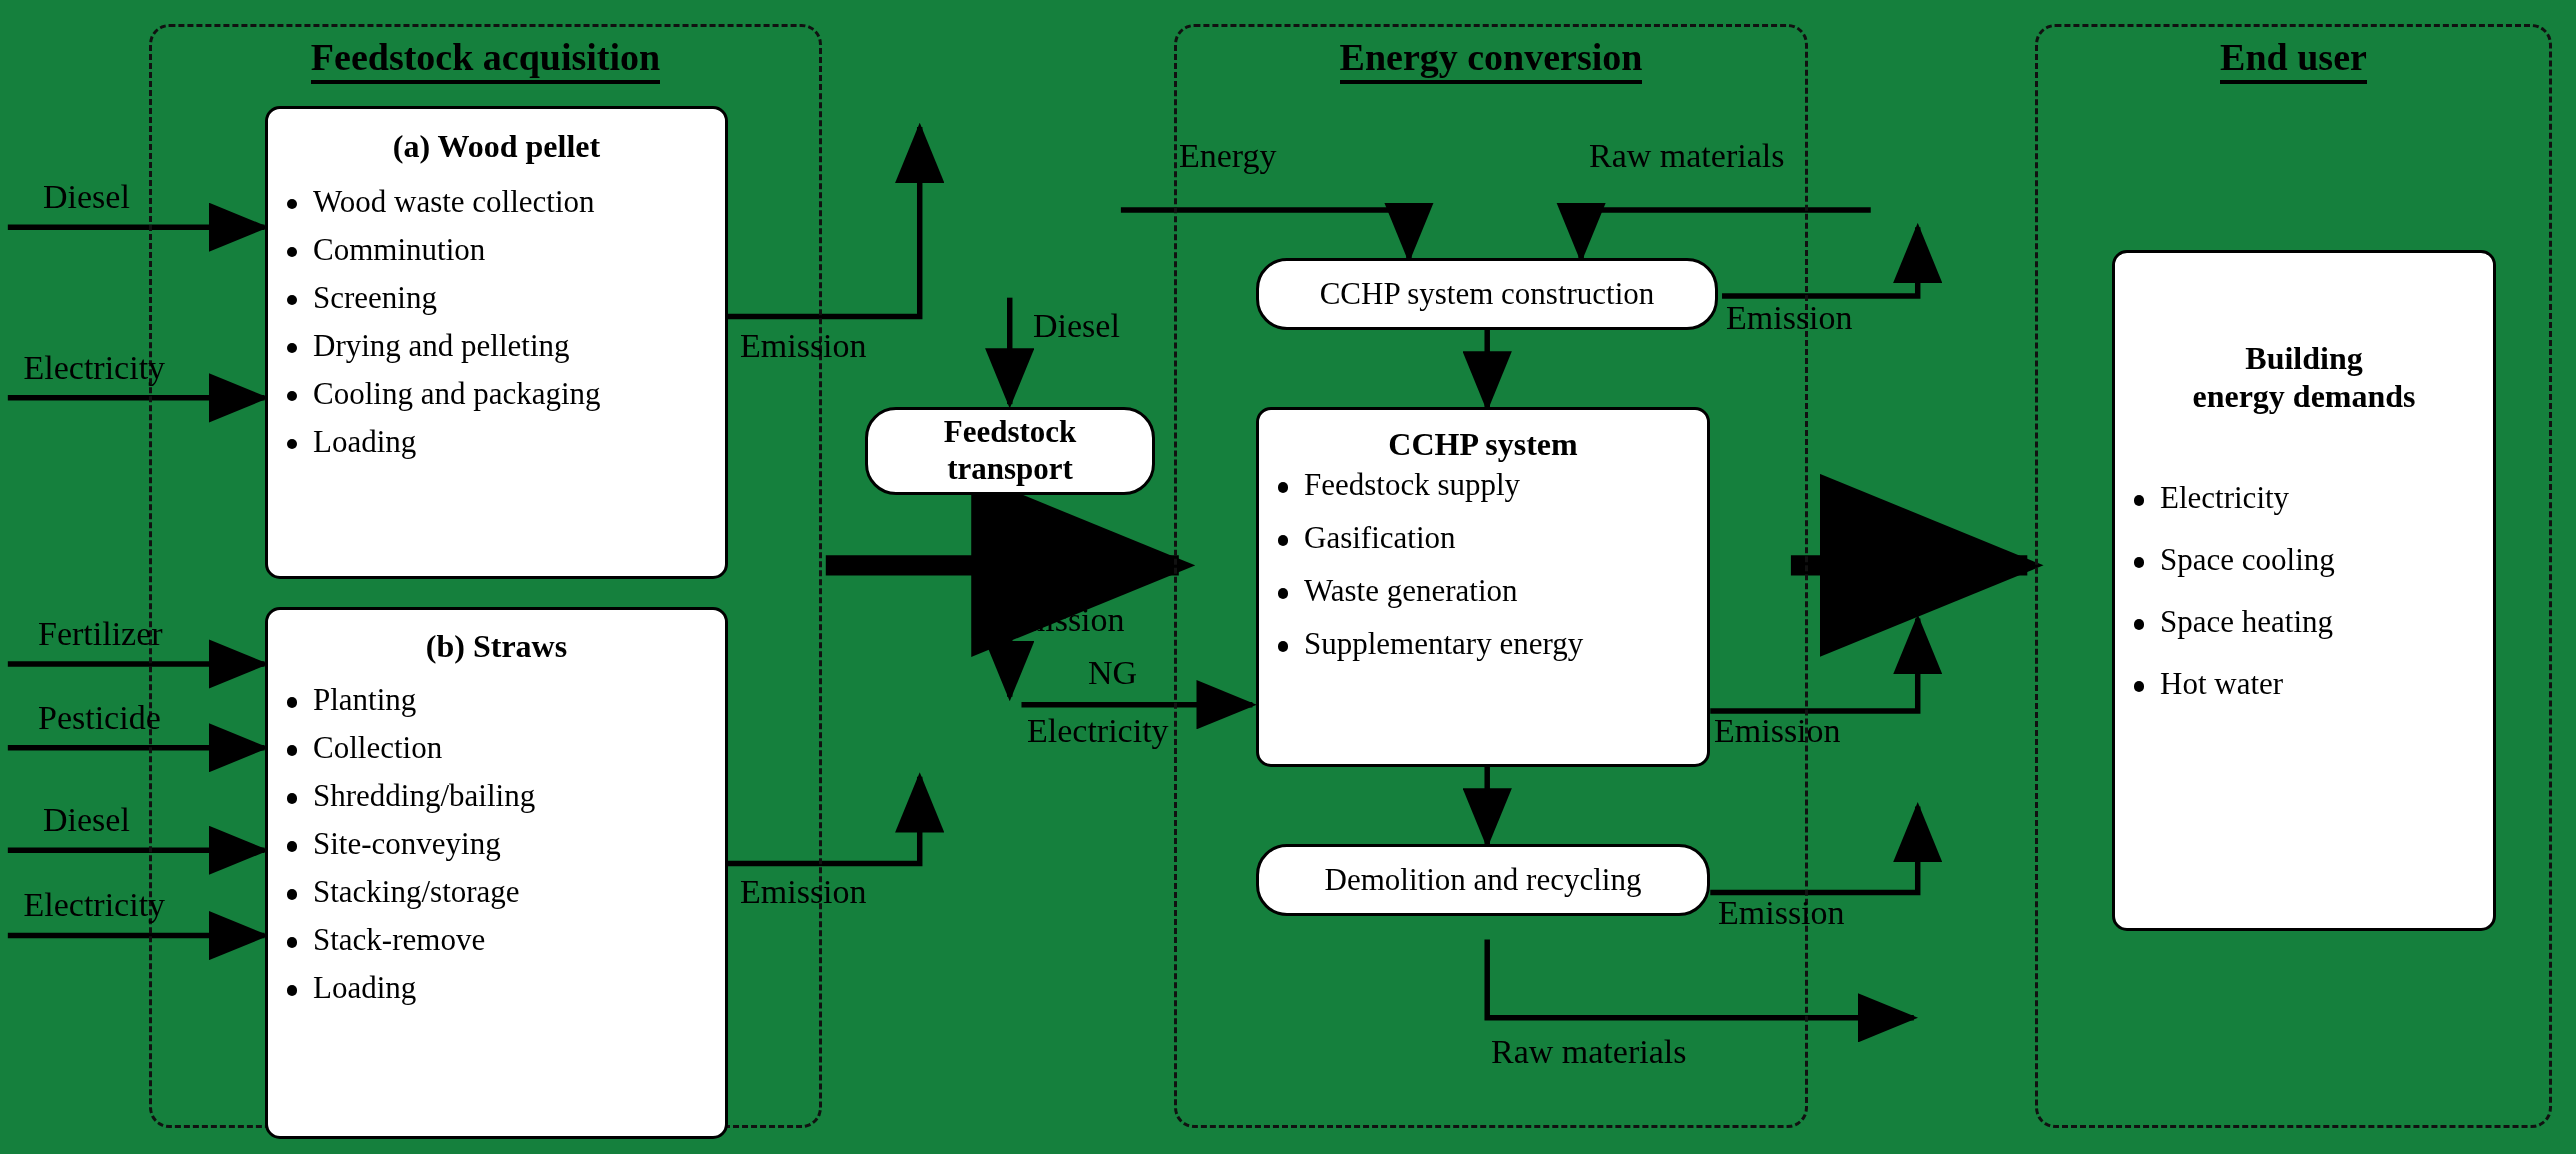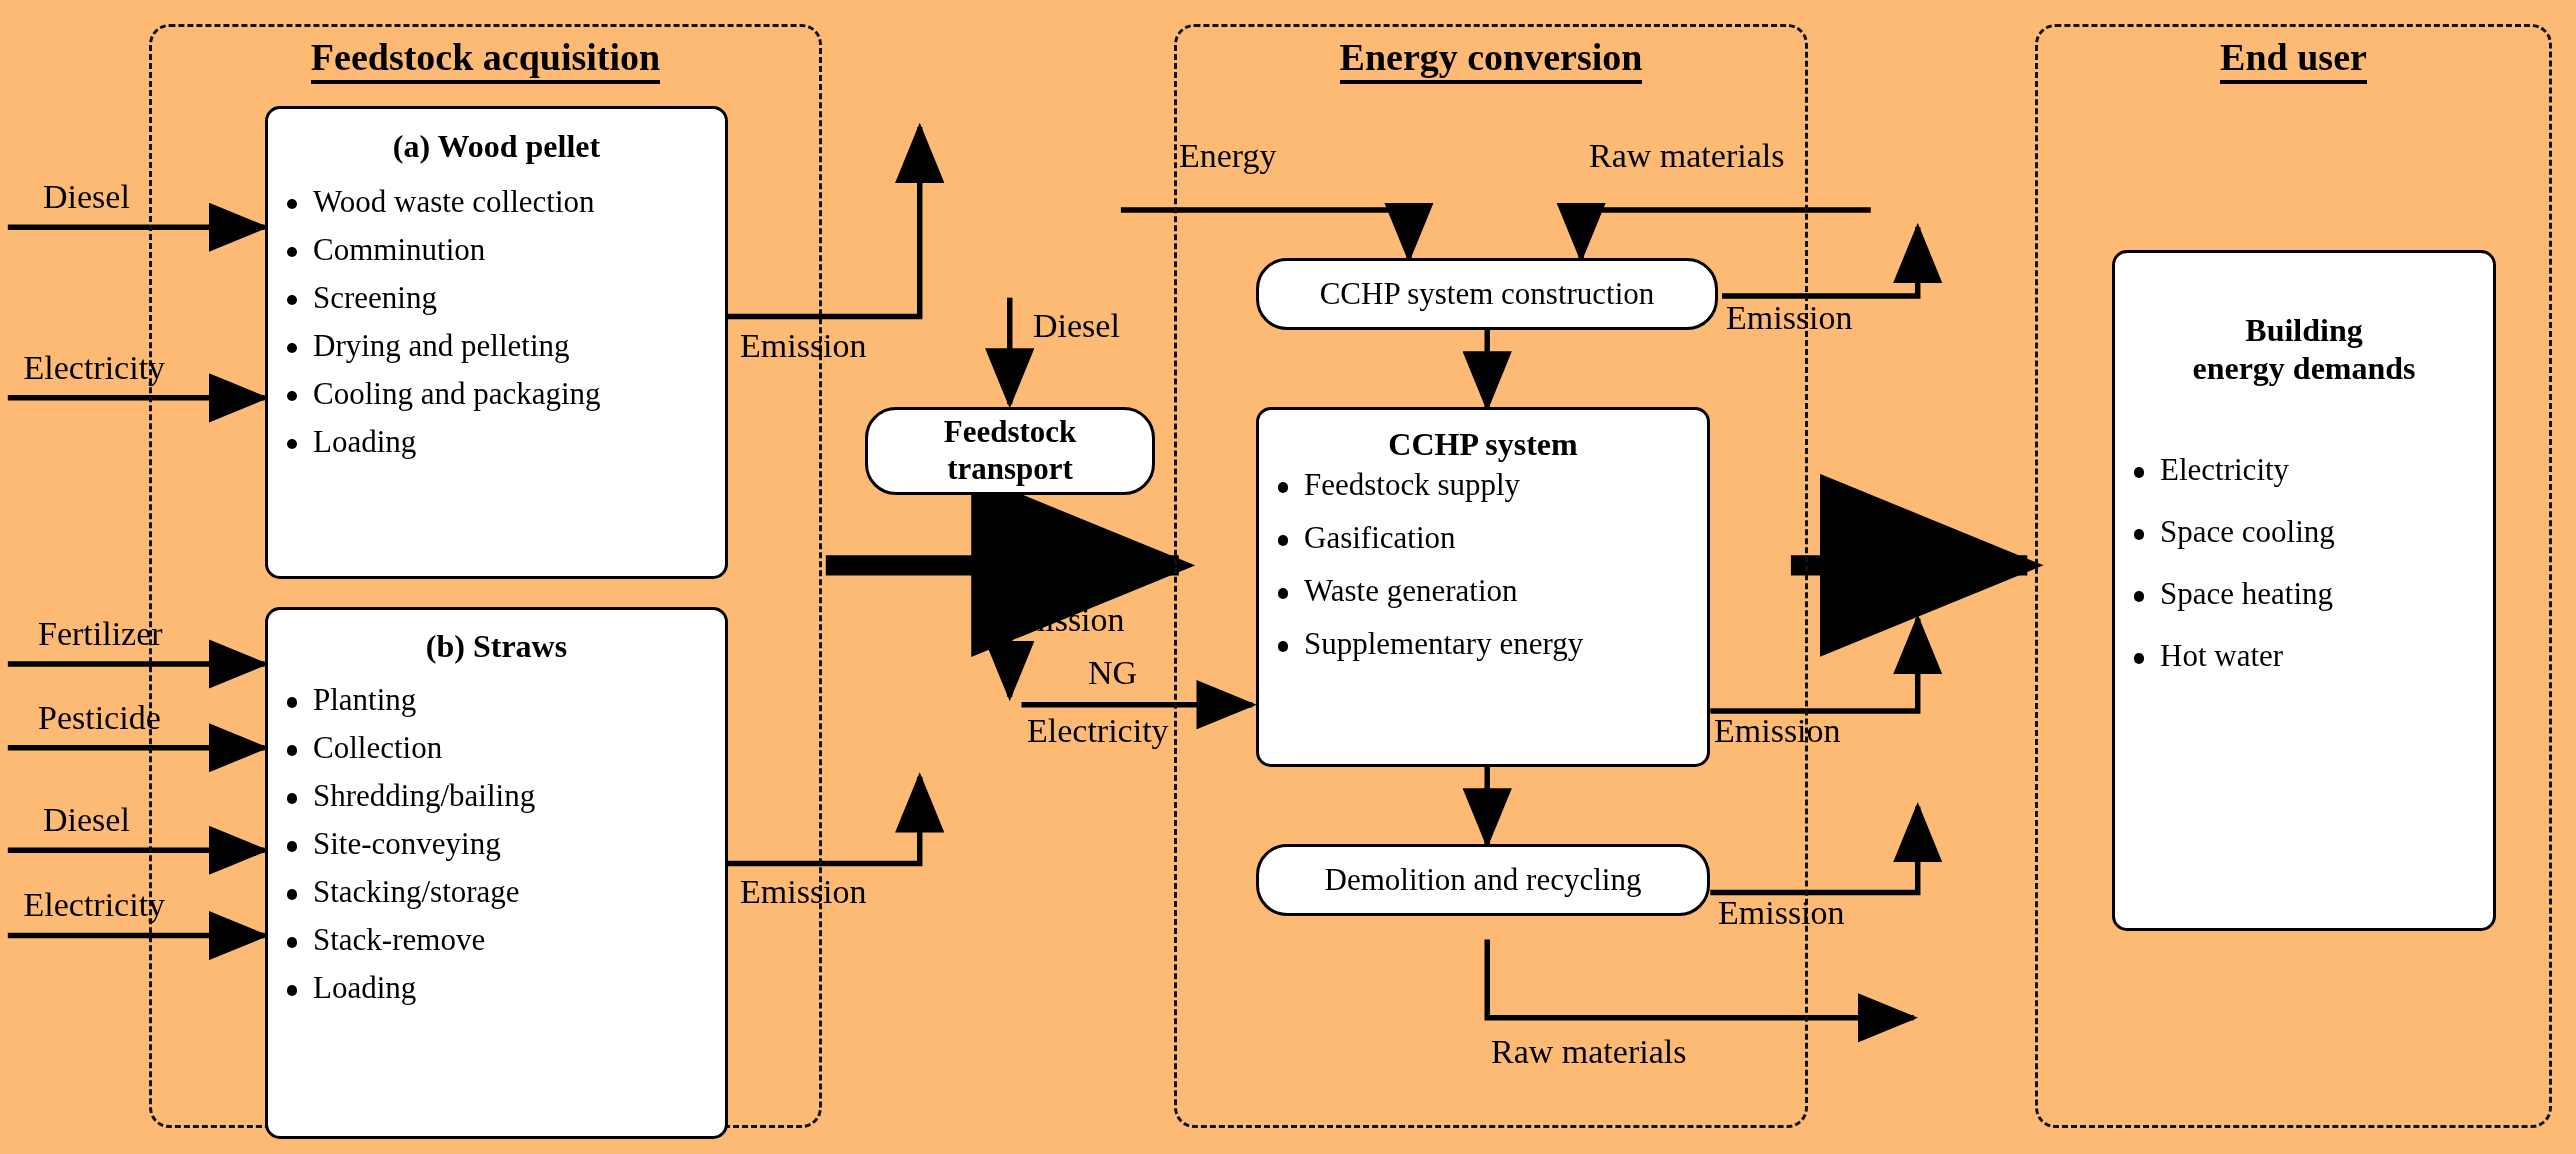--- a/index.html
+++ b/index.html
@@ -1,18 +1,18 @@
 <!DOCTYPE html>
 <html style="font-size:12.5px"><head>
 <meta charset="utf-8">
 <title>LCA System Boundary Diagram</title>
 <style>
   html,body{margin:0;padding:0;background:#ffffff;}
   body{font-family:"Liberation Serif","DejaVu Serif",serif;color:#000;}
-  #stage{position:relative;width:2576px;height:1155px;background:#fdba74;overflow:hidden;}
+  #stage{position:relative;width:2576px;height:1155px;background:#15803d;overflow:hidden;}
 
   
   .zone{position:absolute;border:3.1px dashed #111;border-radius:20.4px;box-sizing:border-box;}
 
   
   .zone-title{position:absolute;font-weight:bold;font-size:38px;line-height:1;
               text-align:center;white-space:nowrap;}
   .zone-title span{border-bottom:4.7px solid #000;padding-bottom:3.9px;display:inline-block;}
 
   
@@ -183,21 +183,21 @@
   <div class="flab" style="left:1718px;top:896px;">Emission</div>
   <div class="flab" style="left:1491px;top:1035px;">Raw materials</div>
 
   <div class="flab bold" style="left:1822px;top:513px;">Enengy</div>
 
   <div class="zone" style="left:2035px;top:23.5px;width:517px;height:1104px;"></div>
   <div class="zone-title" style="left:2035px;top:38px;width:517px;">
     <span>End user</span>
   </div>
 
-  <div class="pbox" style="left:2112px;top:250px;width:384px;height:681px;padding:58px 11px 0 11px;">
+  <div class="pbox" style="left:2112px;top:250px;width:384px;height:681px;padding:86px 11px 0 11px;">
     <p class="pbox-title two-line" style="line-height:1.2;">
       <span>Building</span><br>
       <span>energy demands</span>
     </p>
     <ul class="plist" style="margin-top:66px;line-height:1;">
       <li style="margin-bottom:31px;">Electricity</li>
       <li style="margin-bottom:31px;">Space cooling</li>
       <li style="margin-bottom:31px;">Space heating</li>
       <li>Hot water</li>
     </ul>

